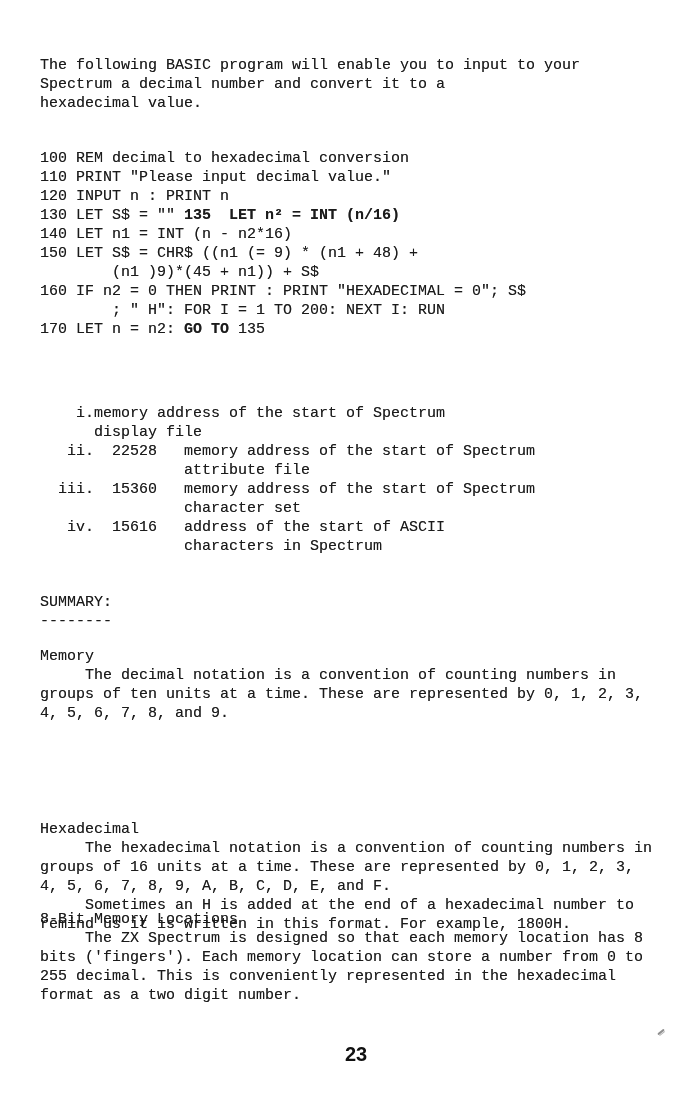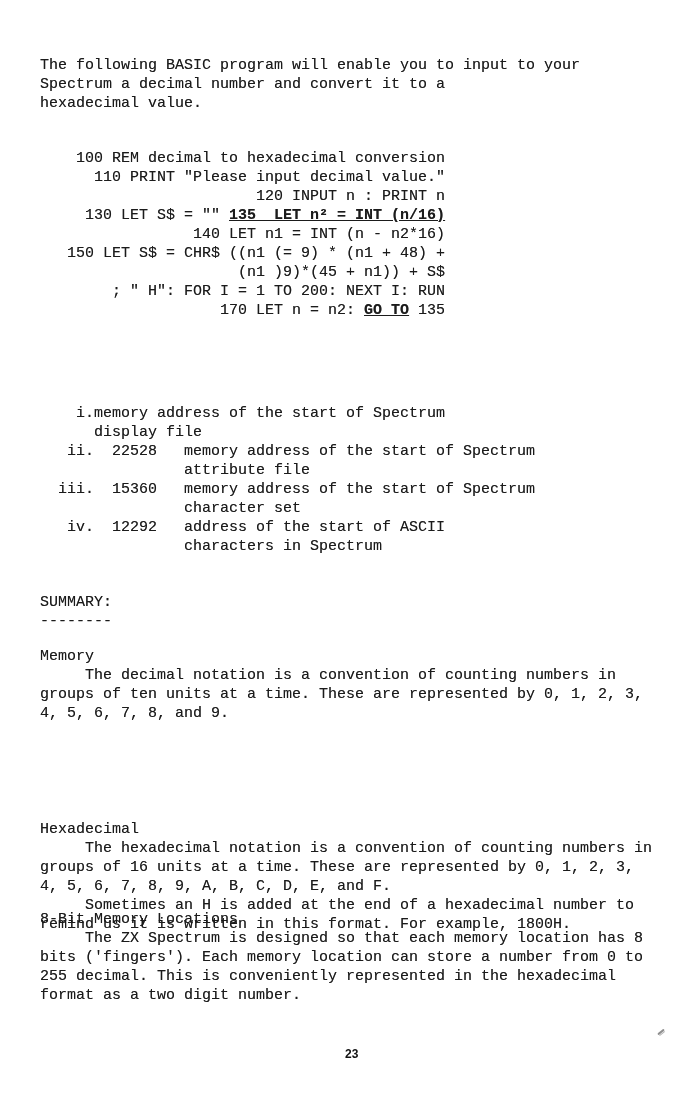--- a/index.html
+++ b/index.html
@@ -6,37 +6,37 @@
   body{width:700px;height:1100px;background:#ffffff;overflow:hidden;}
   .page{
     position:relative;width:632px;height:1100px;background:#ffffff;
     font-family:"Liberation Mono","DejaVu Sans Mono",monospace;
     font-size:15px;line-height:19px;color:#1b1b1b;
     text-shadow:0 0 0.5px rgba(0,0,0,0.5);
   }
   pre{margin:0;font:inherit;white-space:pre;}
   .blk{position:absolute;left:40px;}
   .intro{top:56px;}
-  .program{top:149px;text-align:right;}
+  .program{top:149px;}
   .pline{white-space:pre;}
-  .b{font-weight:bold;text-decoration:underline;}
+  .b{font-weight:bold;}
   .ex-intro{top:366px;}
   .ex-list{top:404px;}
   .ex-row{display:flex;}
   .ex-num{display:inline-block;width:54px;text-align:right;white-space:pre;}
   .ex-val{display:inline-block;width:90px;padding-left:18px;box-sizing:border-box;white-space:pre;}
   .ex-desc{flex:1;}
   .summary{top:593px;}
   .sec-decimal{top:647px;}
   .sec-hex{top:784px;margin-top:36px;}
   .sec-8bit{top:910px;}
   .page-number{
     position:absolute;top:1046px;left:345px;
     font-family:"Liberation Sans","DejaVu Sans",sans-serif;
-    font-weight:bold;font-size:12px;line-height:16px;color:#111;
+    font-weight:bold;font-size:20px;line-height:16px;color:#111;
     text-shadow:none;
   }
   .artifact{
     position:absolute;top:1031px;left:657px;width:8px;height:2px;
     background:#8f8f8f;transform:rotate(-38deg);border-radius:1px;
     box-shadow:0 2px 0 -0.5px #b5b5b5;
   }
 </style>
 </head>
 <body>
@@ -48,20 +48,21 @@
 hexadecimal value.</pre>
 
   <div class="blk program">
     <div class="pline"><span>100 REM decimal to hexadecimal conversion</span><span class="b"></span><span></span></div>
     <div class="pline"><span>110 PRINT "Please input decimal value."</span><span class="b"></span><span></span></div>
     <div class="pline"><span>120 INPUT n : PRINT n</span><span class="b"></span><span></span></div>
     <div class="pline"><span>130 LET S$ = "" </span><span class="b">135  LET n² = INT (n/16)</span><span></span></div>
     <div class="pline"><span>140 LET n1 = INT (n - n2*16)</span><span class="b"></span><span></span></div>
     <div class="pline"><span>150 LET S$ = CHR$ ((n1 (= 9) * (n1 + 48) +</span><span class="b"></span><span></span></div>
     <div class="pline"><span>        (n1 )9)*(45 + n1)) + S$</span><span class="b"></span><span></span></div>
+    <div class="pline"><span>160 IF n2 = 0 THEN PRINT : PRINT "HEXADECIMAL = 0"; S$</span><span class="b"></span><span></span></div>
     <div class="pline"><span>        ; " H": FOR I = 1 TO 200: NEXT I: RUN</span><span class="b"></span><span></span></div>
     <div class="pline"><span>170 LET n = n2: </span><span class="b">GO TO</span><span> 135</span></div>
   </div>
 
 
   <div class="blk ex-list">
     <div class="ex-row">
         <span class="ex-num">i.</span>
         <pre class="ex-desc">memory address of the start of Spectrum
 display file</pre>
@@ -73,21 +74,21 @@
 attribute file</pre>
       </div>
     <div class="ex-row">
         <span class="ex-num">iii.</span>
         <span class="ex-val">15360</span>
         <pre class="ex-desc">memory address of the start of Spectrum
 character set</pre>
       </div>
     <div class="ex-row">
         <span class="ex-num">iv.</span>
-        <span class="ex-val">12292</span>
+        <span class="ex-val">15616</span>
         <pre class="ex-desc">address of the start of ASCII
 characters in Spectrum</pre>
       </div>
   </div>
 
   <div class="blk summary">
     <div>SUMMARY:</div>
     <div>--------</div>
   </div>
 

